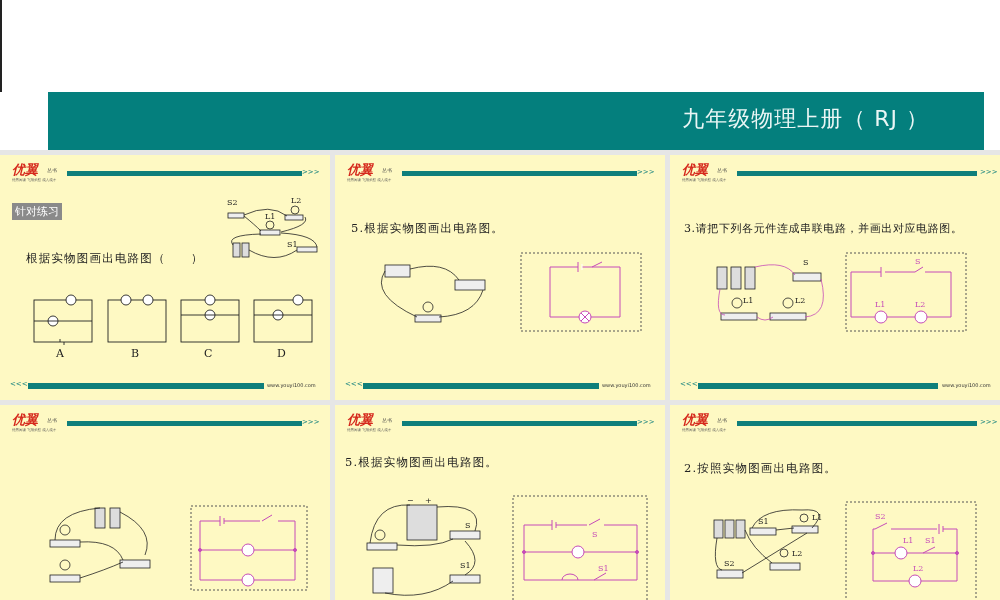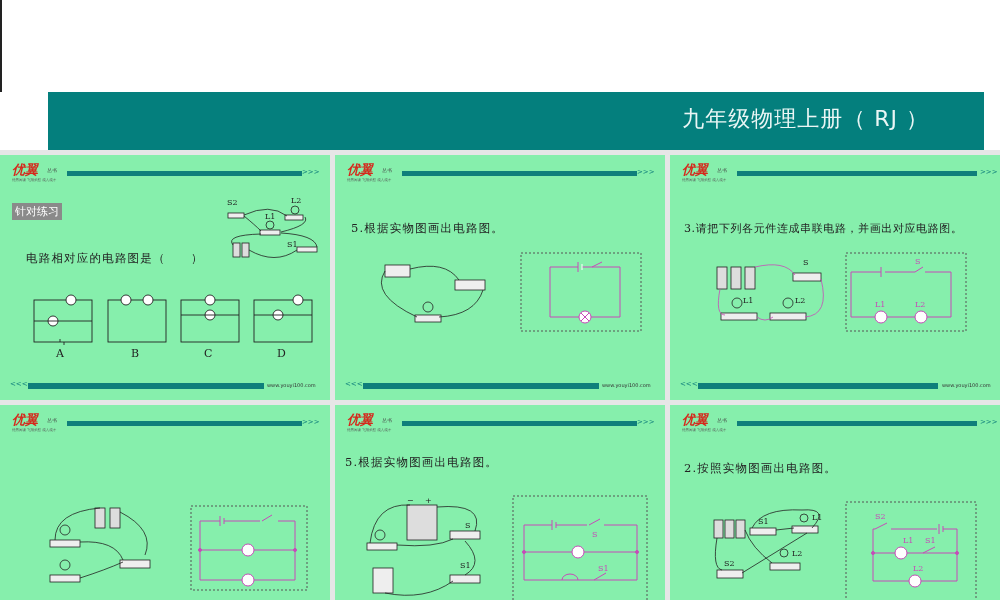--- a/index.html
+++ b/index.html
@@ -1,21 +1,21 @@
 <!DOCTYPE html>
 <html><head>
 <meta charset="utf-8">
 <style>
   html,body{margin:0;padding:0;}
   body{width:1000px;height:600px;position:relative;overflow:hidden;background:#fff;font-family:"DejaVu Serif",serif;}
   .top-white{position:absolute;left:0;top:0;width:1000px;height:92px;background:#fff;border-left:2px solid #222;box-sizing:border-box;}
   .banner{position:absolute;left:0;top:92px;width:936px;height:58px;background:#047f7d;margin-left:48px;}
   .banner-title{position:absolute;right:55px;top:12px;color:#eaf6f5;font-family:"DejaVu Sans",sans-serif;font-size:22px;letter-spacing:1px;}
   .grid-bg{position:absolute;left:0;top:150px;width:1000px;height:450px;background:#e6e6e6;}
-  .card{position:absolute;background:#86efac;overflow:hidden;}
+  .card{position:absolute;background:#fef9c3;overflow:hidden;}
   .logo{position:absolute;left:12px;top:8px;width:52px;height:22px;}
   .logo .brand{font-family:"DejaVu Sans",sans-serif;font-weight:bold;font-style:italic;color:#d5281c;font-size:13px;line-height:13px;position:absolute;left:0;top:0;}
   .logo .series{font-size:5px;color:#444;position:absolute;left:35px;top:4px;}
   .logo .tag{font-size:3.5px;color:#555;position:absolute;left:0;top:15px;white-space:nowrap;}
   .head-bar{position:absolute;left:67px;top:16px;height:5px;background:#0f7f7b;}
   .head-arrow{position:absolute;top:13px;font-size:7px;color:#0f7f7b;font-family:"DejaVu Sans",sans-serif;}
   .foot-bar{position:absolute;left:28px;height:6px;background:#0f7f7b;}
   .foot-arrow{position:absolute;left:10px;font-size:7px;color:#0f7f7b;font-family:"DejaVu Sans",sans-serif;}
   .foot-url{position:absolute;font-size:5px;color:#333;font-family:"DejaVu Sans",sans-serif;}
   .badge{position:absolute;left:12px;top:48px;background:#8a8a8a;color:#fff;font-size:11px;padding:1px 3px;font-family:"DejaVu Sans",sans-serif;}
@@ -34,21 +34,21 @@
 
 <div class="card" style="left:0;top:155px;width:330px;height:245px;">
   <div class="logo">
       <span class="brand">优翼</span>
       <span class="series">丛书</span>
       <span class="tag">优秀阅读 飞翔梦想 成人成才</span>
     </div>
   <div class="head-bar" style="width:235px;"></div>
   <div class="head-arrow" style="left:302px;">&gt;&gt;&gt;</div>
   <div class="badge">针对练习</div>
-  <div class="q" style="left:26px;top:96px;">电路相对应的电路图是（　　）</div>
+  <div class="q" style="left:26px;top:96px;">根据实物图画出电路图（　　）</div>
   <svg class="diag" style="left:225px;top:40px;" width="100" height="75" viewBox="0 0 100 75">
     <g stroke="#222" fill="none" stroke-width="0.8">
       <rect x="3" y="18" width="16" height="5" fill="#eee"></rect>
         <rect x="60" y="20" width="18" height="5" fill="#eee"></rect>
       <rect x="35" y="35" width="20" height="5" fill="#eee"></rect>
         <rect x="72" y="52" width="20" height="5" fill="#eee"></rect>
       <circle cx="45" cy="30" r="4"></circle>
         <circle cx="70" cy="15" r="4"></circle>
       <rect x="8" y="48" width="7" height="14" fill="#ddd"></rect>
         <rect x="17" y="48" width="7" height="14" fill="#ddd"></rect>

